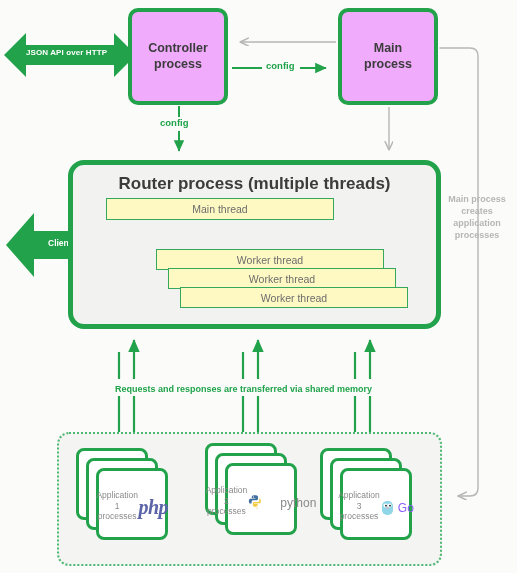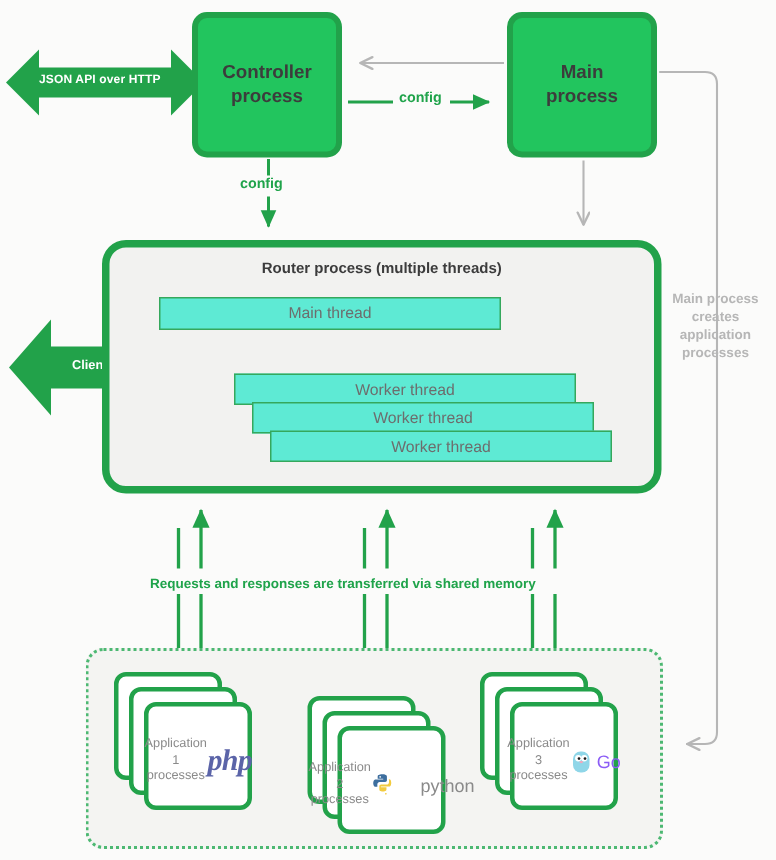--- a/index.html
+++ b/index.html
@@ -10,67 +10,67 @@
     overflow:hidden;
     position:relative;
   }
   #stage{position:absolute;left:0;top:0;width:477px;height:573px;padding-left:48px;}
 
   
   .proc-box{
     position:absolute;
     border:4px solid #22a24a;
     border-radius:10px;
-    background:#22c55e;
+    background:#f0abfc;
     box-sizing:border-box;
     display:flex;align-items:center;justify-content:center;
     text-align:center;
     color:#3c3c3c;
     font-weight:bold;
     font-size:12.5px;
     line-height:1.25;
   }
   #controller-box{left:128px;top:8px;width:100px;height:97px;}
   #main-box{left:338px;top:8px;width:100px;height:97px;}
 
   
   #router-box{
     position:absolute;left:68px;top:160px;width:373px;height:169px;
     border:5px solid #22a24a;border-radius:16px;
     background:#f2f2f0;box-sizing:border-box;
   }
   #router-title{
     position:absolute;left:0;top:12px;width:100%;
-    text-align:center;font-size:10px;font-weight:bold;color:#3c3c3c;
+    text-align:center;font-size:17px;font-weight:bold;color:#3c3c3c;
   }
   .thread-bar{
     position:absolute;
     border:1.5px solid #35a85c;
-    background:#5eead4;
+    background:#fef9c3;
     box-sizing:border-box;
     display:flex;align-items:center;justify-content:center;
     font-size:10.5px;color:#6d6d6d;
     border-radius:0;
   }
   #main-thread{left:106px;top:198px;width:228px;height:22px;}
   #worker-1{left:156px;top:249px;width:228px;height:21px;}
   #worker-2{left:168px;top:268px;width:228px;height:21px;}
   #worker-3{left:180px;top:287px;width:228px;height:21px;}
 
   
   #app-region{
     position:absolute;left:57px;top:432px;width:385px;height:134px;
     border:2.5px dotted #4cb872;border-radius:12px;
     background:#f4f4f2;box-sizing:border-box;
   }
 
   
   .app-stack{position:absolute;width:92px;height:92px;}
   #app-stack-1{left:76px;top:448px;}
-  #app-stack-2{left:205px;top:464px;text-decoration:underline;}
+  #app-stack-2{left:205px;top:443px;text-decoration:underline;}
   #app-stack-3{left:320px;top:448px;}
   .card{
     position:absolute;width:72px;height:72px;
     border:3px solid #22a24a;border-radius:8px;background:#ffffff;
     box-sizing:border-box;
   }
   .card.c1{left:0;top:0;}
   .card.c2{left:10px;top:10px;}
   .card.c3{left:20px;top:20px;}
   .card-body{
@@ -92,21 +92,21 @@
     color:#5b64a8;letter-spacing:-0.5px;
   }
   .py-text{font-size:12px;color:#8a8a8a;margin-left:16px;}
   .go-text{font-size:12px;color:#8b5cf6;margin-left:3px;}
 
   
   .lbl-green{
     position:absolute;color:#1fa34a;font-weight:bold;
     font-size:9.5px;white-space:nowrap;
   }
-  #shared-memory-label{left:100px;top:384px;font-size:9px;}
+  #shared-memory-label{left:115px;top:384px;font-size:9px;}
   #config-label-h{left:266px;top:60px;}
   #config-label-v{left:160px;top:117px;}
   #json-api-label{
     position:absolute;left:26px;top:48px;
     color:#ffffff;font-weight:bold;font-size:8px;white-space:nowrap;
     letter-spacing:0.1px;
   }
   #client-http-label{
     position:absolute;left:48px;top:238px;
     color:#ffffff;font-weight:bold;font-size:8.5px;white-space:nowrap;

